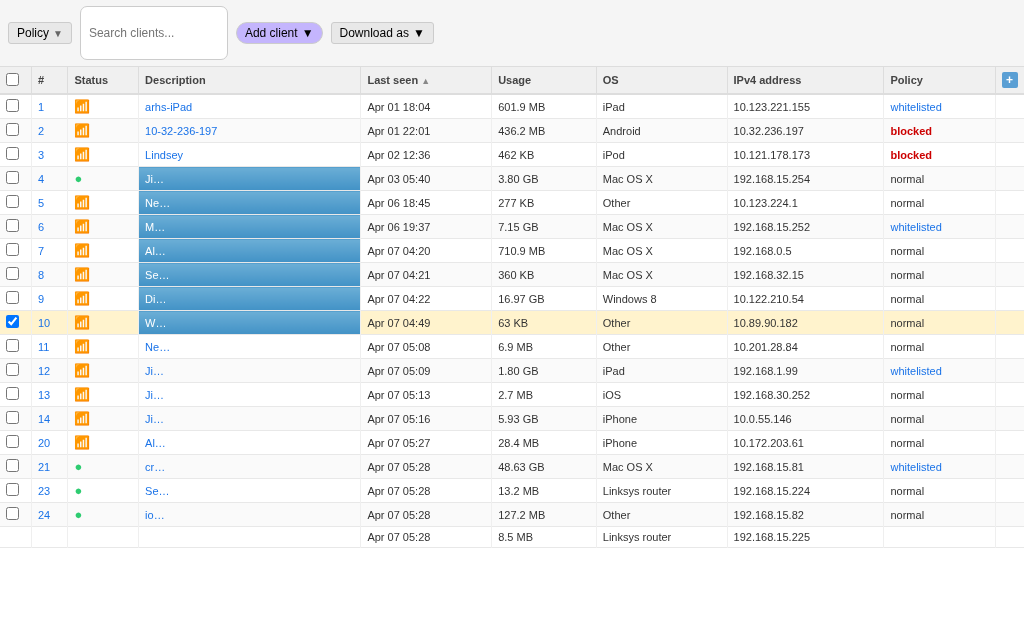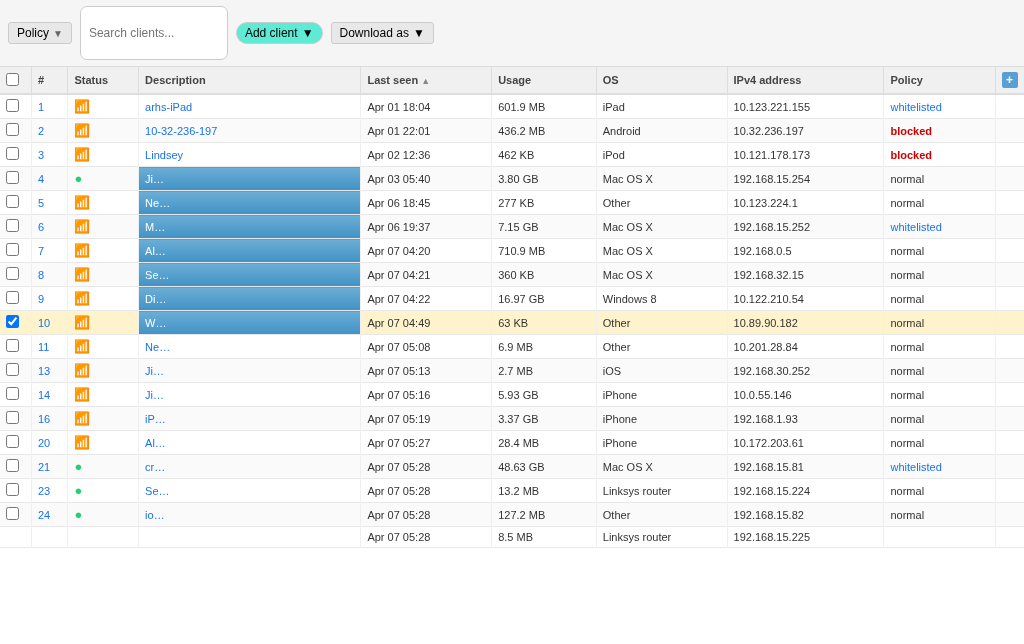--- a/index.html
+++ b/index.html
@@ -35,21 +35,21 @@
       background: #fff;
     }
     .client-count {
       font-size: 13px;
       font-weight: bold;
       flex: 1;
     }
     .add-client-btn {
       display: flex;
       align-items: center;
-      background: #5eead4;
+      background: #c4b5fd;
       border: 1px solid #ccc;
       border-radius: 11px;
       padding: 3px 8px;
       cursor: pointer;
       font-size: 12px;
       gap: 4px;
     }
     .download-btn {
       display: flex;
       align-items: center;
@@ -308,51 +308,51 @@
     <td class="col-desc" style=""><span style="color:#1a73e8;">Ne…</span></td>
     <td class="col-last">Apr 07 05:08</td>
     <td class="col-usage">6.9 MB</td>
     <td class="col-os">Other</td>
     <td class="col-ipv4">10.201.28.84</td>
     <td class="col-policy"><span class="policy-normal">normal</span></td>
     <td class="col-plus"></td>
   </tr>
         <tr>
     <td class="col-check"><input type="checkbox" style=""></td>
+    <td class="col-num"><a href="#" class="row-num">12</a></td>
+    <td class="col-status"><span style="color:#5c9bd1;font-size:13px;">📶</span></td>
+    <td class="col-desc" style=""><span style="color:#1a73e8;">Ji…</span></td>
+    <td class="col-last">Apr 07 05:09</td>
+    <td class="col-usage">1.80 GB</td>
+    <td class="col-os">iPad</td>
+    <td class="col-ipv4">192.168.1.99</td>
+    <td class="col-policy"><span class="policy-whitelisted">whitelisted</span></td>
+    <td class="col-plus"></td>
+  </tr>
+        <tr>
+    <td class="col-check"><input type="checkbox" style=""></td>
     <td class="col-num"><a href="#" class="row-num">13</a></td>
     <td class="col-status"><span style="color:#5c9bd1;font-size:13px;">📶</span></td>
     <td class="col-desc" style=""><span style="color:#1a73e8;">Ji…</span></td>
     <td class="col-last">Apr 07 05:13</td>
     <td class="col-usage">2.7 MB</td>
     <td class="col-os">iOS</td>
     <td class="col-ipv4">192.168.30.252</td>
     <td class="col-policy"><span class="policy-normal">normal</span></td>
     <td class="col-plus"></td>
   </tr>
         <tr>
     <td class="col-check"><input type="checkbox" style=""></td>
     <td class="col-num"><a href="#" class="row-num">14</a></td>
     <td class="col-status"><span style="color:#5c9bd1;font-size:13px;">📶</span></td>
     <td class="col-desc" style=""><span style="color:#1a73e8;">Ji…</span></td>
     <td class="col-last">Apr 07 05:16</td>
     <td class="col-usage">5.93 GB</td>
     <td class="col-os">iPhone</td>
     <td class="col-ipv4">10.0.55.146</td>
-    <td class="col-policy"><span class="policy-normal">normal</span></td>
-    <td class="col-plus"></td>
-  </tr>
-        <tr>
-    <td class="col-check"><input type="checkbox" style=""></td>
-    <td class="col-num"><a href="#" class="row-num">16</a></td>
-    <td class="col-status"><span style="color:#5c9bd1;font-size:13px;">📶</span></td>
-    <td class="col-desc" style=""><span style="color:#1a73e8;">iP…</span></td>
-    <td class="col-last">Apr 07 05:19</td>
-    <td class="col-usage">3.37 GB</td>
-    <td class="col-os">iPhone</td>
-    <td class="col-ipv4">192.168.1.93</td>
     <td class="col-policy"><span class="policy-normal">normal</span></td>
     <td class="col-plus"></td>
   </tr>
         <tr>
     <td class="col-check"><input type="checkbox" style=""></td>
     <td class="col-num"><a href="#" class="row-num">20</a></td>
     <td class="col-status"><span style="color:#5c9bd1;font-size:13px;">📶</span></td>
     <td class="col-desc" style=""><span style="color:#1a73e8;">Al…</span></td>
     <td class="col-last">Apr 07 05:27</td>
     <td class="col-usage">28.4 MB</td>

